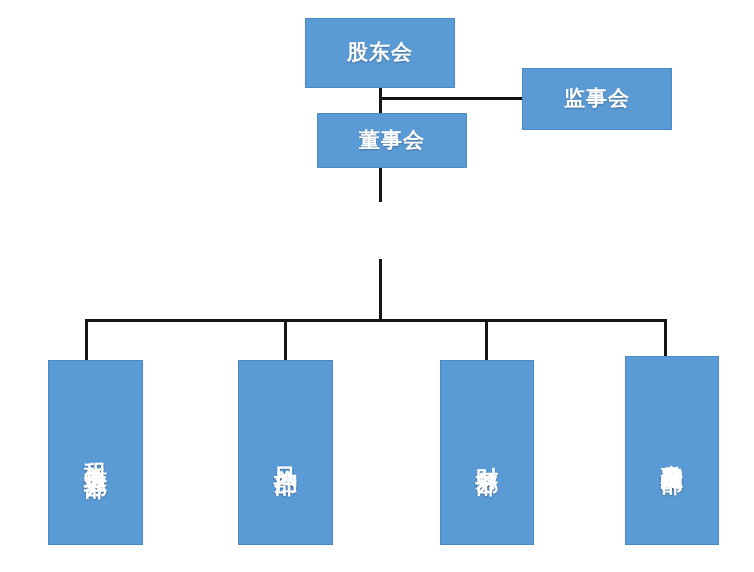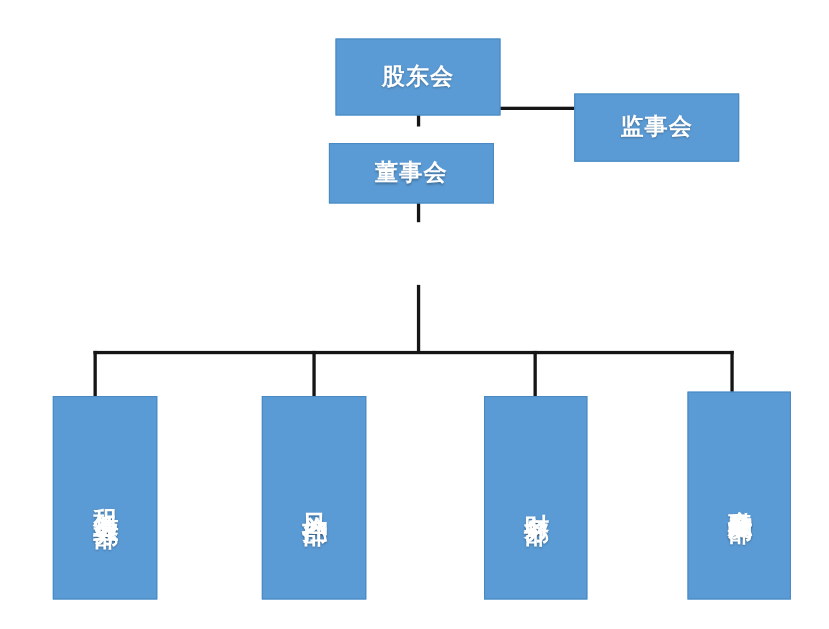--- a/index.html
+++ b/index.html
@@ -29,21 +29,20 @@
     justify-content: center;
     text-align: center;
     letter-spacing: 1px;
     text-shadow: 0 1px 2px rgba(0,0,0,0.28);
     z-index: 2;
   }
   .node.horizontal {
     font-size: 21px;
     line-height: 1.1;
     writing-mode: horizontal-tb;
-    margin-top: 17px;
   }
   .node.vertical {
     writing-mode: vertical-rl;
     text-orientation: upright;
     font-size: 23px;
     line-height: 1.25;
     letter-spacing: 3px;
   }
   .node.vertical.tight {
     letter-spacing: 1px;
@@ -73,21 +72,21 @@
   <div class="connector h" style="left:85px; top:319px; width:582px;"></div>
 
   <div class="connector v" style="left:85px; top:319px; height:42px;"></div>
   <div class="connector v" style="left:284px; top:319px; height:42px;"></div>
   <div class="connector v" style="left:485px; top:319px; height:42px;"></div>
   <div class="connector v" style="left:664px; top:319px; height:38px;"></div>
 
   <div class="node horizontal" style="left:305px; top:18px; width:150px; height:70px;">股东会</div>
 
   <div class="node horizontal" style="left:522px; top:68px; width:150px; height:62px;text-align:right;">监事会</div>
-  <div class="node horizontal" style="left:299px; top:113px; width:150px; height:55px;">董事会</div>
+  <div class="node horizontal" style="left:317px; top:113px; width:150px; height:55px;">董事会</div>
 
 
   <div class="node vertical" style="left:48px; top:360px; width:95px; height:185px;">租赁业务部</div>
   <div class="node vertical" style="left:238px; top:360px; width:95px; height:185px;">风控部</div>
   <div class="node vertical" style="left:440px; top:360px; width:94px; height:185px;">财务部</div>
   <div class="node vertical tight" style="left:625px; top:356px; width:94px; height:189px;">金融产品开发部</div>
 
 </div>
 
 </body></html>

